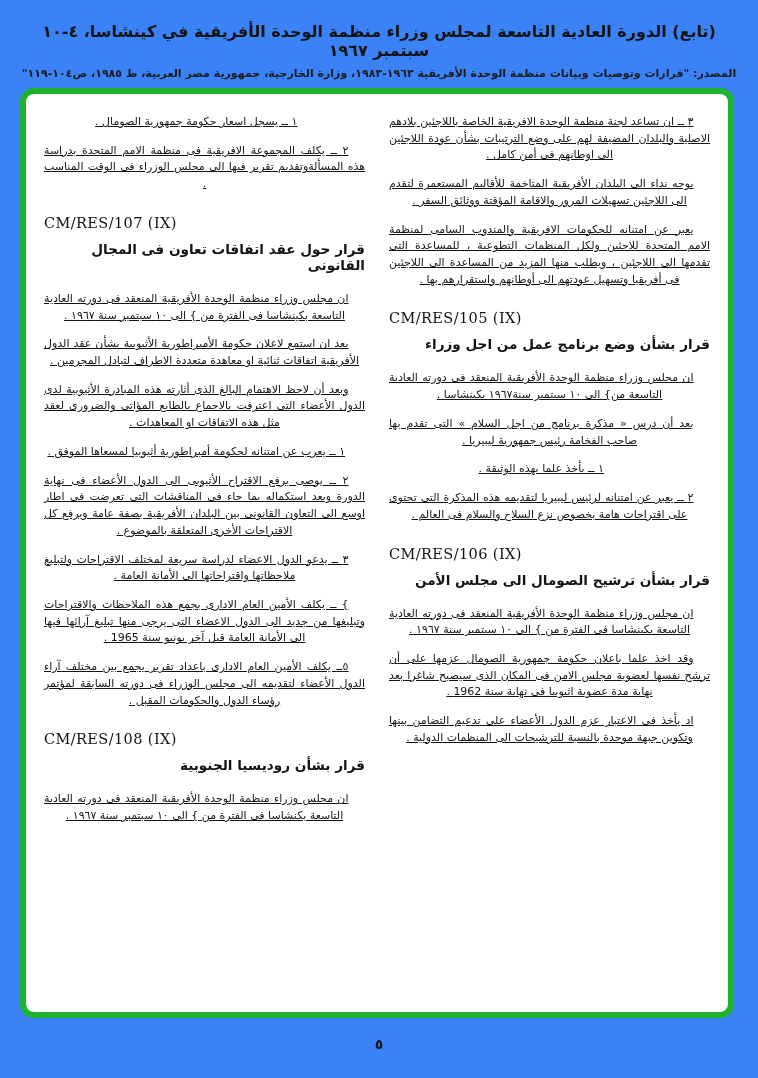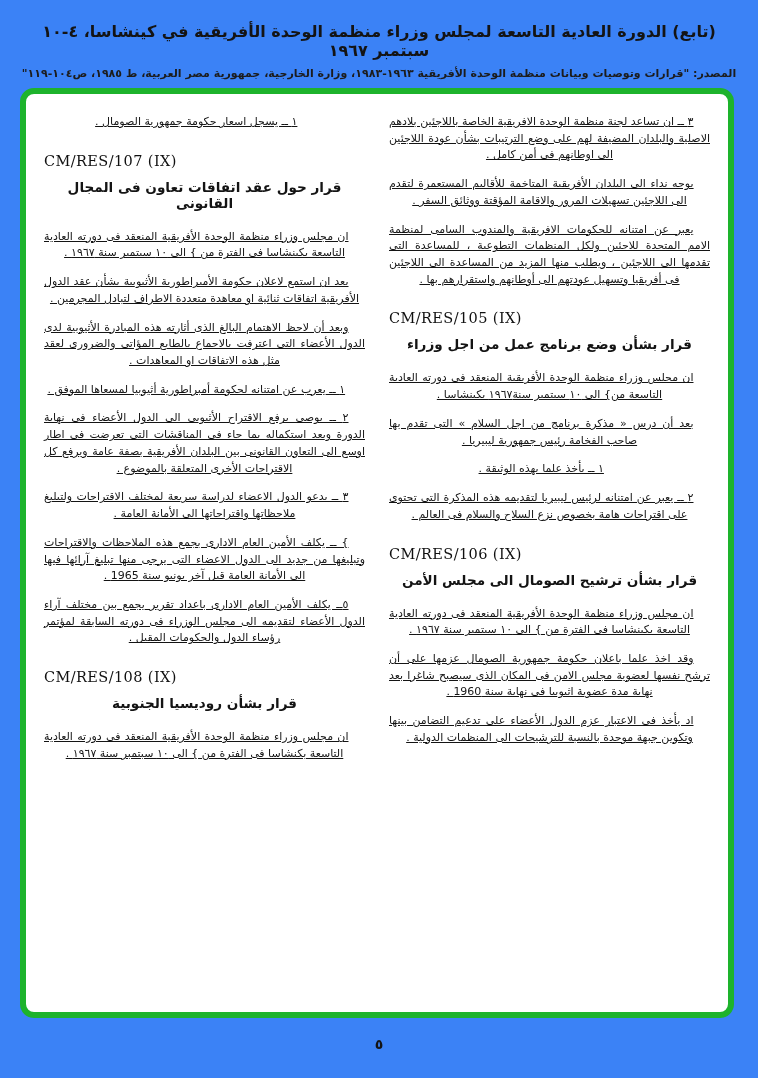--- a/index.html
+++ b/index.html
@@ -72,21 +72,21 @@
     direction: ltr;
     text-align: left;
     font-family: "DejaVu Serif", "Liberation Serif", serif;
     font-size: 14.5px;
     letter-spacing: 0.4px;
     margin: 22px 0 10px 0;
     color: #101010;
   }
   .heading {
     font-weight: bold;
-    text-align: center;
+    text-align: right;
     font-size: 13.6px;
     margin: 10px 0 18px 0;
   }
   .page-number {
     position: absolute;
     left: 0;
     width: 100%;
     top: 1036px;
     text-align: center;
     font-size: 14px;
@@ -110,25 +110,26 @@
         <div class="block paragraph">يعبر عن امتنانه للحكومات الافريقية والمندوب السامى لمنظمة الامم المتحدة للاجئين ولكل المنظمات التطوعية ، للمساعدة التى تقدمها الى اللاجئين ، ويطلب منها المزيد من المساعدة الى اللاجئين فى أفريقيا وتسهيل عودتهم الى أوطانهم واستقرارهم بها .</div>
         <div class="block code">CM/RES/105 (IX)</div>
         <div class="block heading">قرار بشأن وضع برنامج عمل من اجل وزراء</div>
         <div class="block paragraph">ان مجلس وزراء منظمة الوحدة الأفريقية المنعقد فى دورته العادية التاسعة من} الى ١٠ سبتمبر سنة١٩٦٧ بكينشاسا .</div>
         <div class="block paragraph">بعد أن درس « مذكرة برنامج من اجل السلام » التى تقدم بها صاحب الفخامة رئيس جمهورية ليبيريا .</div>
         <div class="block paragraph">١ ــ يأخذ علما بهذه الوثيقة .</div>
         <div class="block paragraph">٢ ــ يعبر عن امتنانه لرئيس ليبيريا لتقديمه هذه المذكرة التى تحتوى على اقتراحات هامة بخصوص نزع السلاح والسلام فى العالم .</div>
         <div class="block code">CM/RES/106 (IX)</div>
         <div class="block heading">قرار بشأن ترشيح الصومال الى مجلس الأمن</div>
         <div class="block paragraph">ان مجلس وزراء منظمة الوحدة الأفريقية المنعقد فى دورته العادية التاسعة بكينشاسا فى الفترة من } الى ١٠ سبتمبر سنة ١٩٦٧ .</div>
-        <div class="block paragraph">وقد اخذ علما باعلان حكومة جمهورية الصومال عزمها على أن ترشح نفسها لعضوية مجلس الامن فى المكان الذى سيصبح شاغرا بعد نهاية مدة عضوية اثيوبيا فى نهاية سنة 1960 .</div>
+        <div class="block paragraph">وقد اخذ علما باعلان حكومة جمهورية الصومال عزمها على أن ترشح نفسها لعضوية مجلس الامن فى المكان الذى سيصبح شاغرا بعد نهاية مدة عضوية اثيوبيا فى نهاية سنة 1962 .</div>
         <div class="block paragraph">اد يأخذ فى الاعتبار عزم الدول الأعضاء على تدعيم التضامن بينها وتكوين جبهة موحدة بالنسبة للترشيحات الى المنظمات الدولية .</div>
       </div>
     <div class="col">
         <div class="block paragraph">١ ــ يسجل اسعار حكومة جمهورية الصومال .</div>
+        <div class="block paragraph">٢ ــ يكلف المجموعة الافريقية فى منظمة الامم المتحدة بدراسة هذه المسألةوتقديم تقرير فيها الى مجلس الوزراء فى الوقت المناسب .</div>
         <div class="block code">CM/RES/107 (IX)</div>
         <div class="block heading">قرار حول عقد اتفاقات تعاون فى المجال القانونى</div>
         <div class="block paragraph">ان مجلس وزراء منظمة الوحدة الأفريقية المنعقد فى دورته العادية التاسعة بكينشاسا فى الفترة من } الى ١٠ سبتمبر سنة ١٩٦٧ .</div>
         <div class="block paragraph">بعد ان استمع لاعلان حكومة الأمبراطورية الأثيوبية بشأن عقد الدول الأفريقية اتفاقات ثنائية او معاهدة متعددة الاطراف لتبادل المجرمين .</div>
         <div class="block paragraph">وبعد أن لاحظ الاهتمام البالغ الذى أثارته هذه المبادرة الأثيوبية لدى الدول الأعضاء التى اعترفت بالاجماع بالطابع المؤاتى والضرورى لعقد مثل هذه الاتفاقات او المعاهدات .</div>
         <div class="block paragraph">١ ــ يعرب عن امتنانه لحكومة أمبراطورية أثيوبيا لمسعاها الموفق .</div>
         <div class="block paragraph">٢ ــ يوصى برفع الاقتراح الأثيوبى الى الدول الأعضاء فى نهاية الدورة وبعد استكماله بما جاء فى المناقشات التى تعرضت فى اطار اوسع الى التعاون القانونى بين البلدان الأفريقية بصفة عامة ويرفع كل الاقتراحات الأخرى المتعلقة بالموضوع .</div>
         <div class="block paragraph">٣ ــ يدعو الدول الاعضاء لدراسة سريعة لمختلف الاقتراحات ولتبليغ ملاحظاتها واقتراحاتها الى الأمانة العامة .</div>
         <div class="block paragraph">} ــ يكلف الأمين العام الادارى بجمع هذه الملاحظات والاقتراحات وتبليغها من جديد الى الدول الاعضاء التى يرجى منها تبليغ آرائها فيها الى الأمانة العامة قبل آخر يونيو سنة 1965 .</div>
         <div class="block paragraph">٥ــ يكلف الأمين العام الادارى باعداد تقرير يجمع بين مختلف آراء الدول الأعضاء لتقديمه الى مجلس الوزراء فى دورته السابقة لمؤتمر رؤساء الدول والحكومات المقبل .</div>

